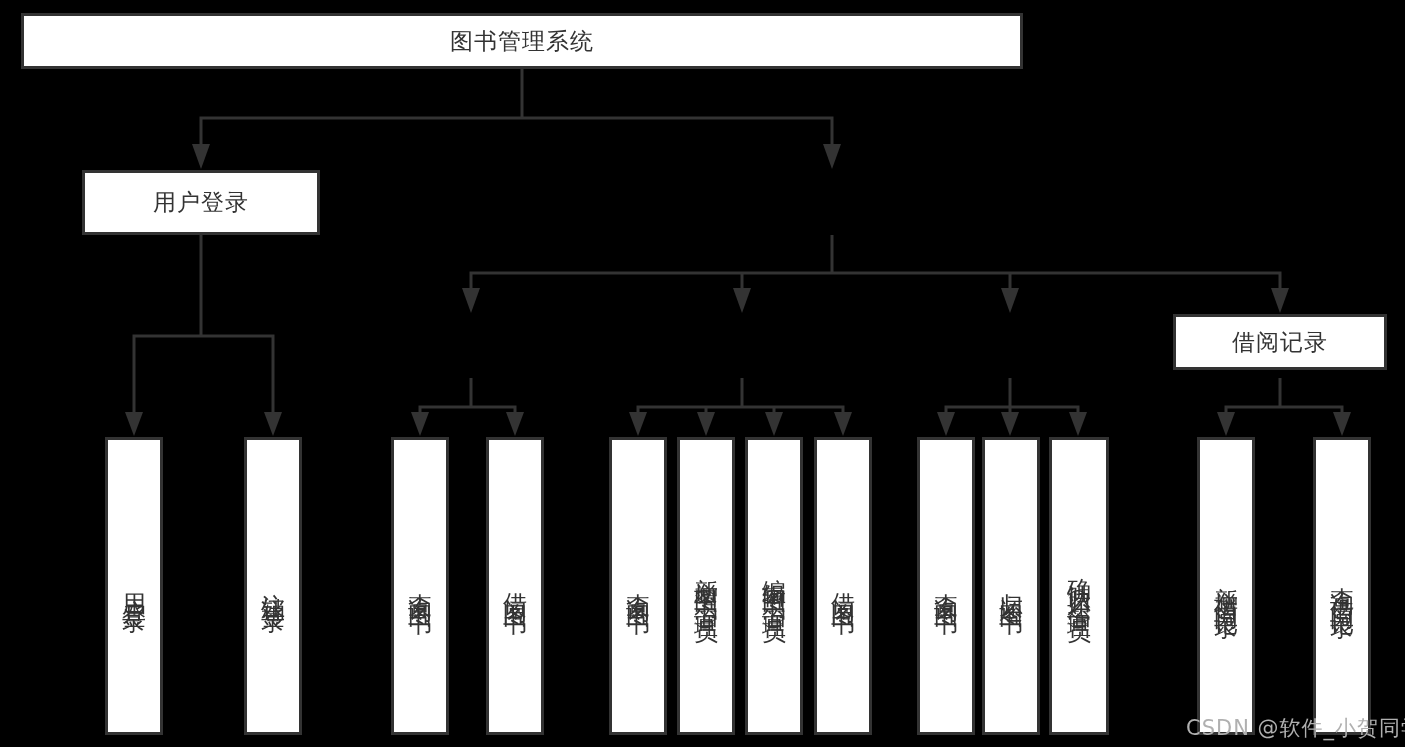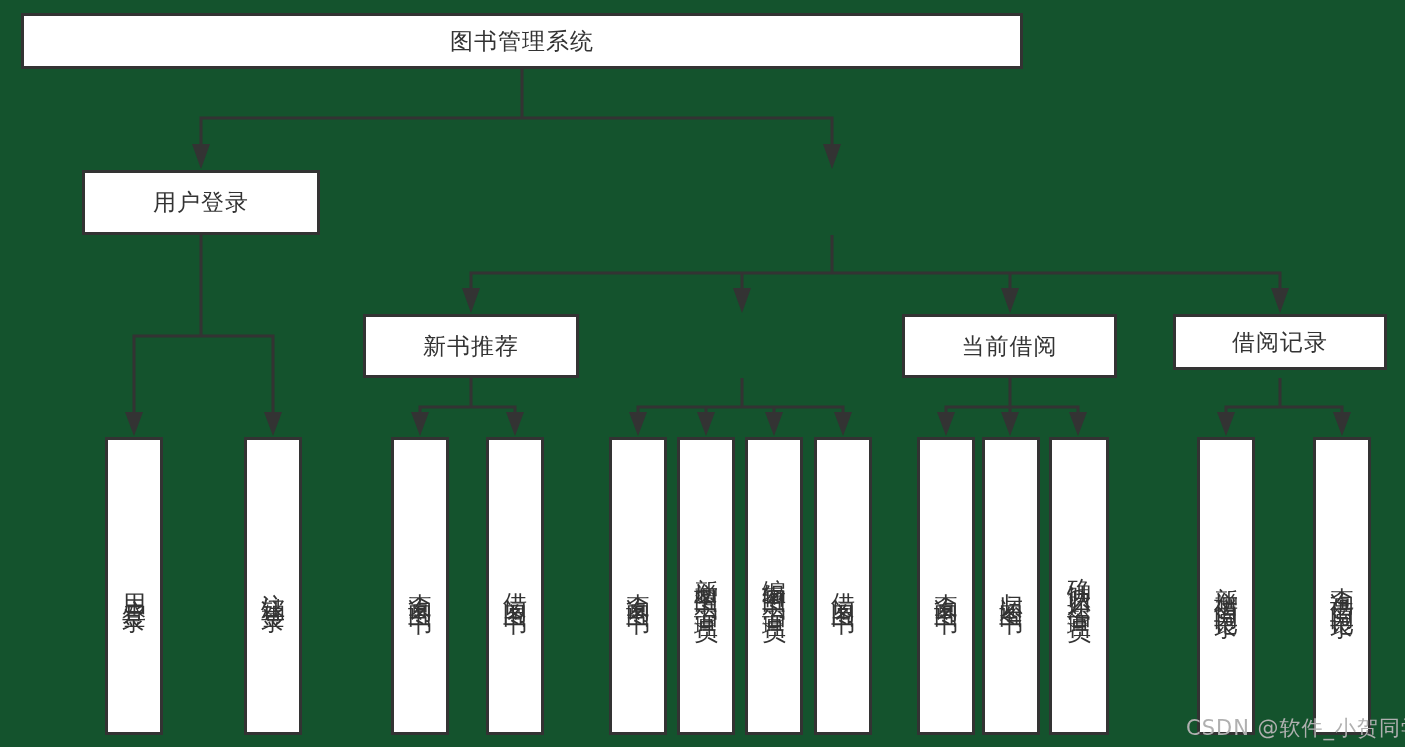--- a/index.html
+++ b/index.html
@@ -1,19 +1,19 @@
 <!DOCTYPE html>
 <html><head>
 <meta charset="utf-8">
 <style>
   html,body{margin:0;padding:0;background:#ffffff;}
   #stage{
     position:relative;
     width:1405px;height:747px;
-    background:#14532d;
+    background:#000000;
     font-family:"DejaVu Sans","Liberation Sans",sans-serif;
     color:#333333;
     overflow:hidden;
   }
   #wires{position:absolute;left:0;top:0;width:1405px;height:747px;}
   .node{
     position:absolute;
     box-sizing:border-box;
     background:#ffffff;
     border:3px solid #333333;
@@ -88,22 +88,20 @@
 
       <polygon points="1217,412 1235,412 1226,436"></polygon>
       <polygon points="1333,412 1351,412 1342,436"></polygon>
     </g>
   </svg>
 
   <div class="node hnode" style="left:21px;top:13px;width:1002px;height:56px;">图书管理系统</div>
 
   <div class="node hnode" style="left:82px;top:170px;width:238px;height:65px;">用户登录</div>
 
-  <div class="node hnode" style="left:363px;top:314px;width:216px;height:64px;">新书推荐</div>
-  <div class="node hnode" style="left:902px;top:314px;width:215px;height:64px;">当前借阅</div>
   <div class="node hnode" style="left:1173px;top:314px;width:214px;height:56px;">借阅记录</div>
 
   <div class="node vnode" style="left:105px;">
     <span class="vtext">用户登录</span>
   </div>
   <div class="node vnode" style="left:244px;">
     <span class="vtext">注销登录</span>
   </div>
 
   <div class="node vnode" style="left:391px;">

